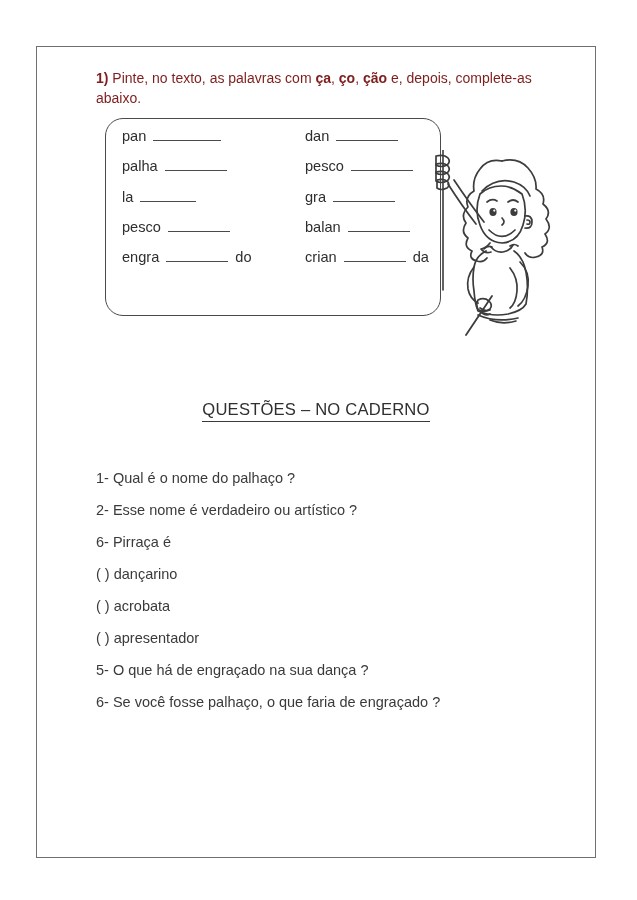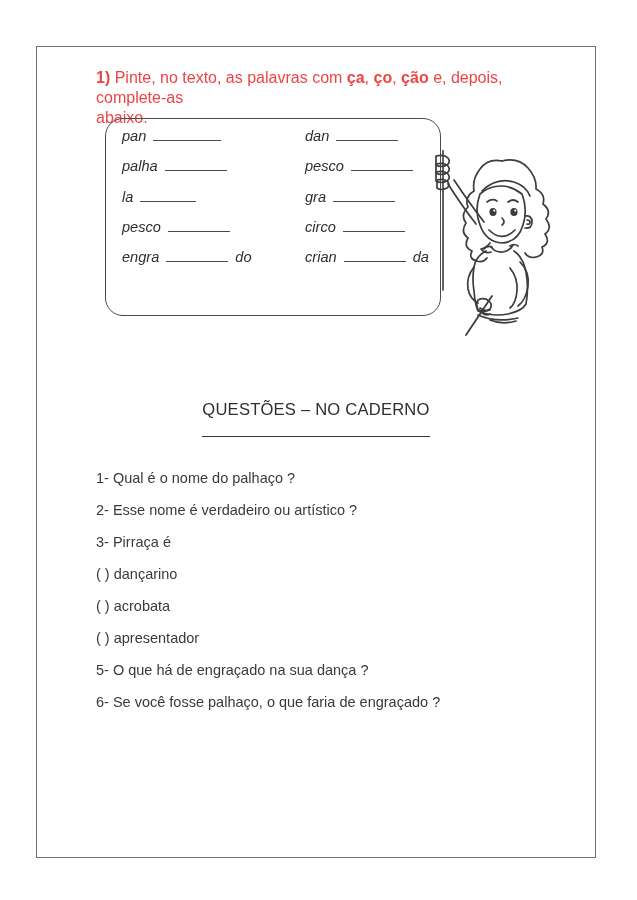--- a/index.html
+++ b/index.html
@@ -27,23 +27,23 @@
     box-sizing: border-box;
     background: #ffffff;
   }
 
   
   #instruction {
     position: absolute;
     left: 96px;
     top: 68px;
     width: 470px;
-    font-size: 16px;
+    font-size: 14px;
     line-height: 20px;
-    color: #ef4444;
+    color: #7f1d1d;
   }
   #instruction .num {
     font-weight: bold;
   }
   #instruction .hl {
     font-weight: bold;
   }
   #instruction .second-line {
     display: block;
   }
@@ -73,21 +73,20 @@
     height: 30.3px;
   }
   .word-cell {
     position: absolute;
     font-size: 14.6px;
     color: #2e2e2e;
     white-space: nowrap;
     display: flex;
     align-items: baseline;
     gap: 4px;
-    font-style: italic;
   }
   .word-cell.col1 { left: 0px; }
   .word-cell.col2 { left: 183px; }
   .blank {
     display: inline-block;
     border-bottom: 1.4px solid #4a4a4a;
     height: 11px;
     margin: 0 3px;
   }
   .blank.w-short { width: 56px; }
@@ -114,21 +113,21 @@
     left: 36px;
     top: 400px;
     width: 560px;
     text-align: center;
     font-size: 16.6px;
     color: #2f2f2f;
     letter-spacing: 0.2px;
   }
   #questions-heading span {
     border-bottom: 1.5px solid #3a3a3a;
-    padding-bottom: 17px;
+    padding-bottom: 2px;
     margin-top: 46px;
   }
 
   
   #questions-list {
     position: absolute;
     left: 96px;
     top: 462px;
     width: 470px;
   }
@@ -198,21 +197,21 @@
     </div>
   </div>
 
   <div class="word-row">
     <div class="word-cell col1">
       <span>pesco</span>
       <span class="blank w-mid"></span>
       <span></span>
     </div>
     <div class="word-cell col2">
-      <span>circo</span>
+      <span>balan</span>
       <span class="blank w-mid"></span>
       <span></span>
     </div>
   </div>
 
   <div class="word-row">
     <div class="word-cell col1">
       <span>engra</span>
       <span class="blank w-mid"></span>
       <span>do</span>
@@ -315,19 +314,19 @@
   </svg>
 </div>
 
 <div id="questions-heading">
   <span>QUESTÕES – NO CADERNO</span>
 </div>
 
 <div id="questions-list">
   <div class="question-line">1- Qual é o nome do palhaço ?</div>
   <div class="question-line">2-  Esse nome é verdadeiro ou artístico ?</div>
-  <div class="question-line">3- Pirraça é</div>
+  <div class="question-line">6- Pirraça é</div>
   <div class="question-line">(  ) dançarino</div>
   <div class="question-line">(  ) acrobata</div>
   <div class="question-line">(  ) apresentador</div>
   <div class="question-line">5- O que há de engraçado na sua dança ?</div>
   <div class="question-line">6- Se você fosse palhaço, o que faria de engraçado ?</div>
 </div>
 
 </body></html>

